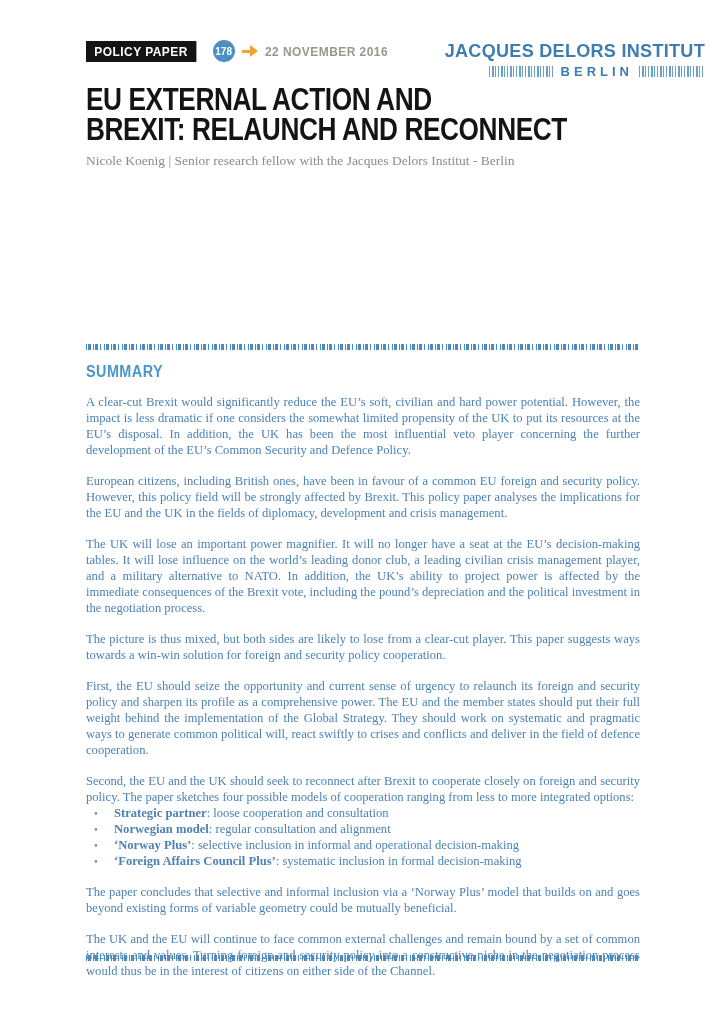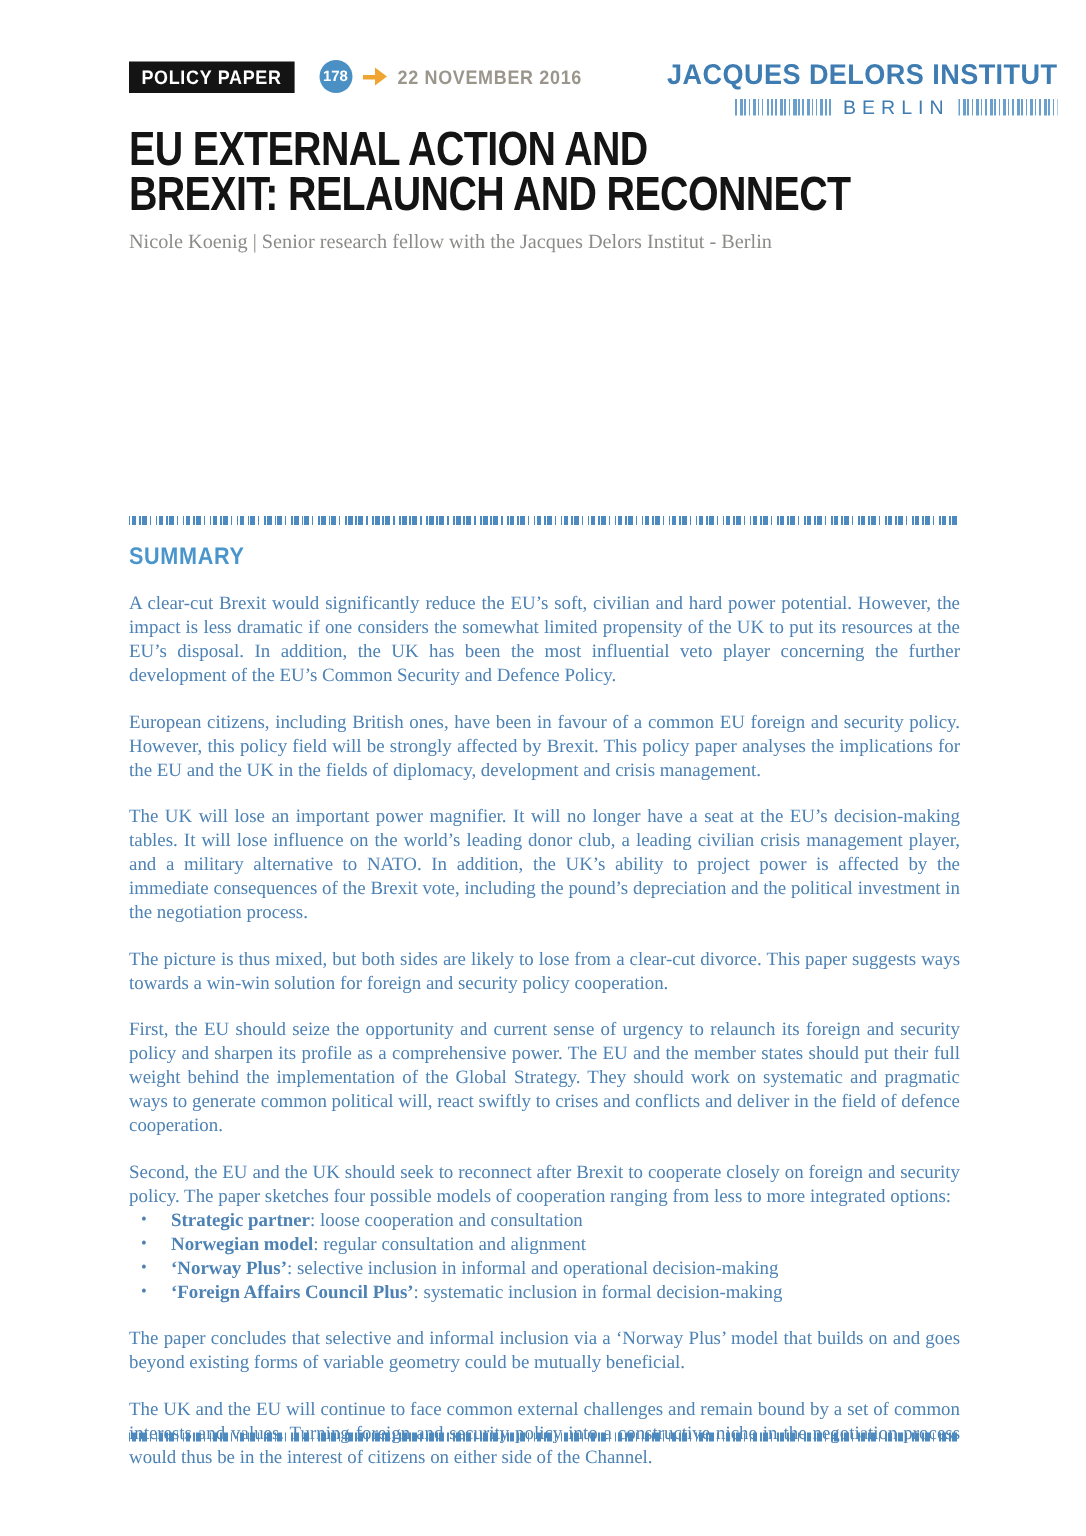--- a/index.html
+++ b/index.html
@@ -93,21 +93,21 @@
   .logo-bars {
     display: inline-block;
     width: 66px; height: 11px;
     background-image: repeating-linear-gradient(90deg,
       #6ba0cc 0 1px, transparent 1px 3px,
       #6ba0cc 3px 5px, transparent 5px 6px,
       #6ba0cc 6px 7px, transparent 7px 9px);
   }
   .logo-berlin {
     color: var(--blue-logo);
-    font-weight: normal;
+    font-weight: bold;
     font-size: 13px;
     letter-spacing: 4px;
   }
   
   .title-block { position: absolute; top: 84px; left: 86px; width: 600px; }
   .doc-title {
     color: var(--black);
     font-weight: bold;
     font-size: 32px;
     line-height: 30px;
@@ -218,21 +218,21 @@
   </div>
 
   <div class="barcode divider-top"></div>
 
   <div class="summary">
     <div class="summary-heading">SUMMARY</div>
 
     <p>A clear-cut Brexit would significantly reduce the EU’s soft, civilian and hard power potential. However, the impact is less dramatic if one considers the somewhat limited propensity of the UK to put its resources at the EU’s disposal. In addition, the UK has been the most influential veto player concerning the further development of the EU’s Common Security and Defence Policy.</p>
     <p>European citizens, including British ones, have been in favour of a common EU foreign and security policy. However, this policy field will be strongly affected by Brexit. This policy paper analyses the implications for the EU and the UK in the fields of diplomacy, development and crisis management.</p>
     <p>The UK will lose an important power magnifier. It will no longer have a seat at the EU’s decision-making tables. It will lose influence on the world’s leading donor club, a leading civilian crisis management player, and a military alternative to NATO. In addition, the UK’s ability to project power is affected by the immediate consequences of the Brexit vote, including the pound’s depreciation and the political investment in the negotiation process.</p>
-    <p>The picture is thus mixed, but both sides are likely to lose from a clear-cut divorce. This paper suggests ways towards a win-win solution for foreign and security policy cooperation.</p>
+    <p>The picture is thus mixed, but both sides are likely to lose from a clear-cut player. This paper suggests ways towards a win-win solution for foreign and security policy cooperation.</p>
     <p>First, the EU should seize the opportunity and current sense of urgency to relaunch its foreign and security policy and sharpen its profile as a comprehensive power. The EU and the member states should put their full weight behind the implementation of the Global Strategy. They should work on systematic and pragmatic ways to generate common political will, react swiftly to crises and conflicts and deliver in the field of defence cooperation.</p>
     <p class="lead-in">Second, the EU and the UK should seek to reconnect after Brexit to cooperate closely on foreign and security policy. The paper sketches four possible models of cooperation ranging from less to more integrated options:</p>
 
     <ul>
       <li>
         <span class="bullet-glyph">•</span>
         <span><span class="bullet-label">Strategic partner</span><span>: loose cooperation and consultation</span></span>
       </li>
       <li>
         <span class="bullet-glyph">•</span>

